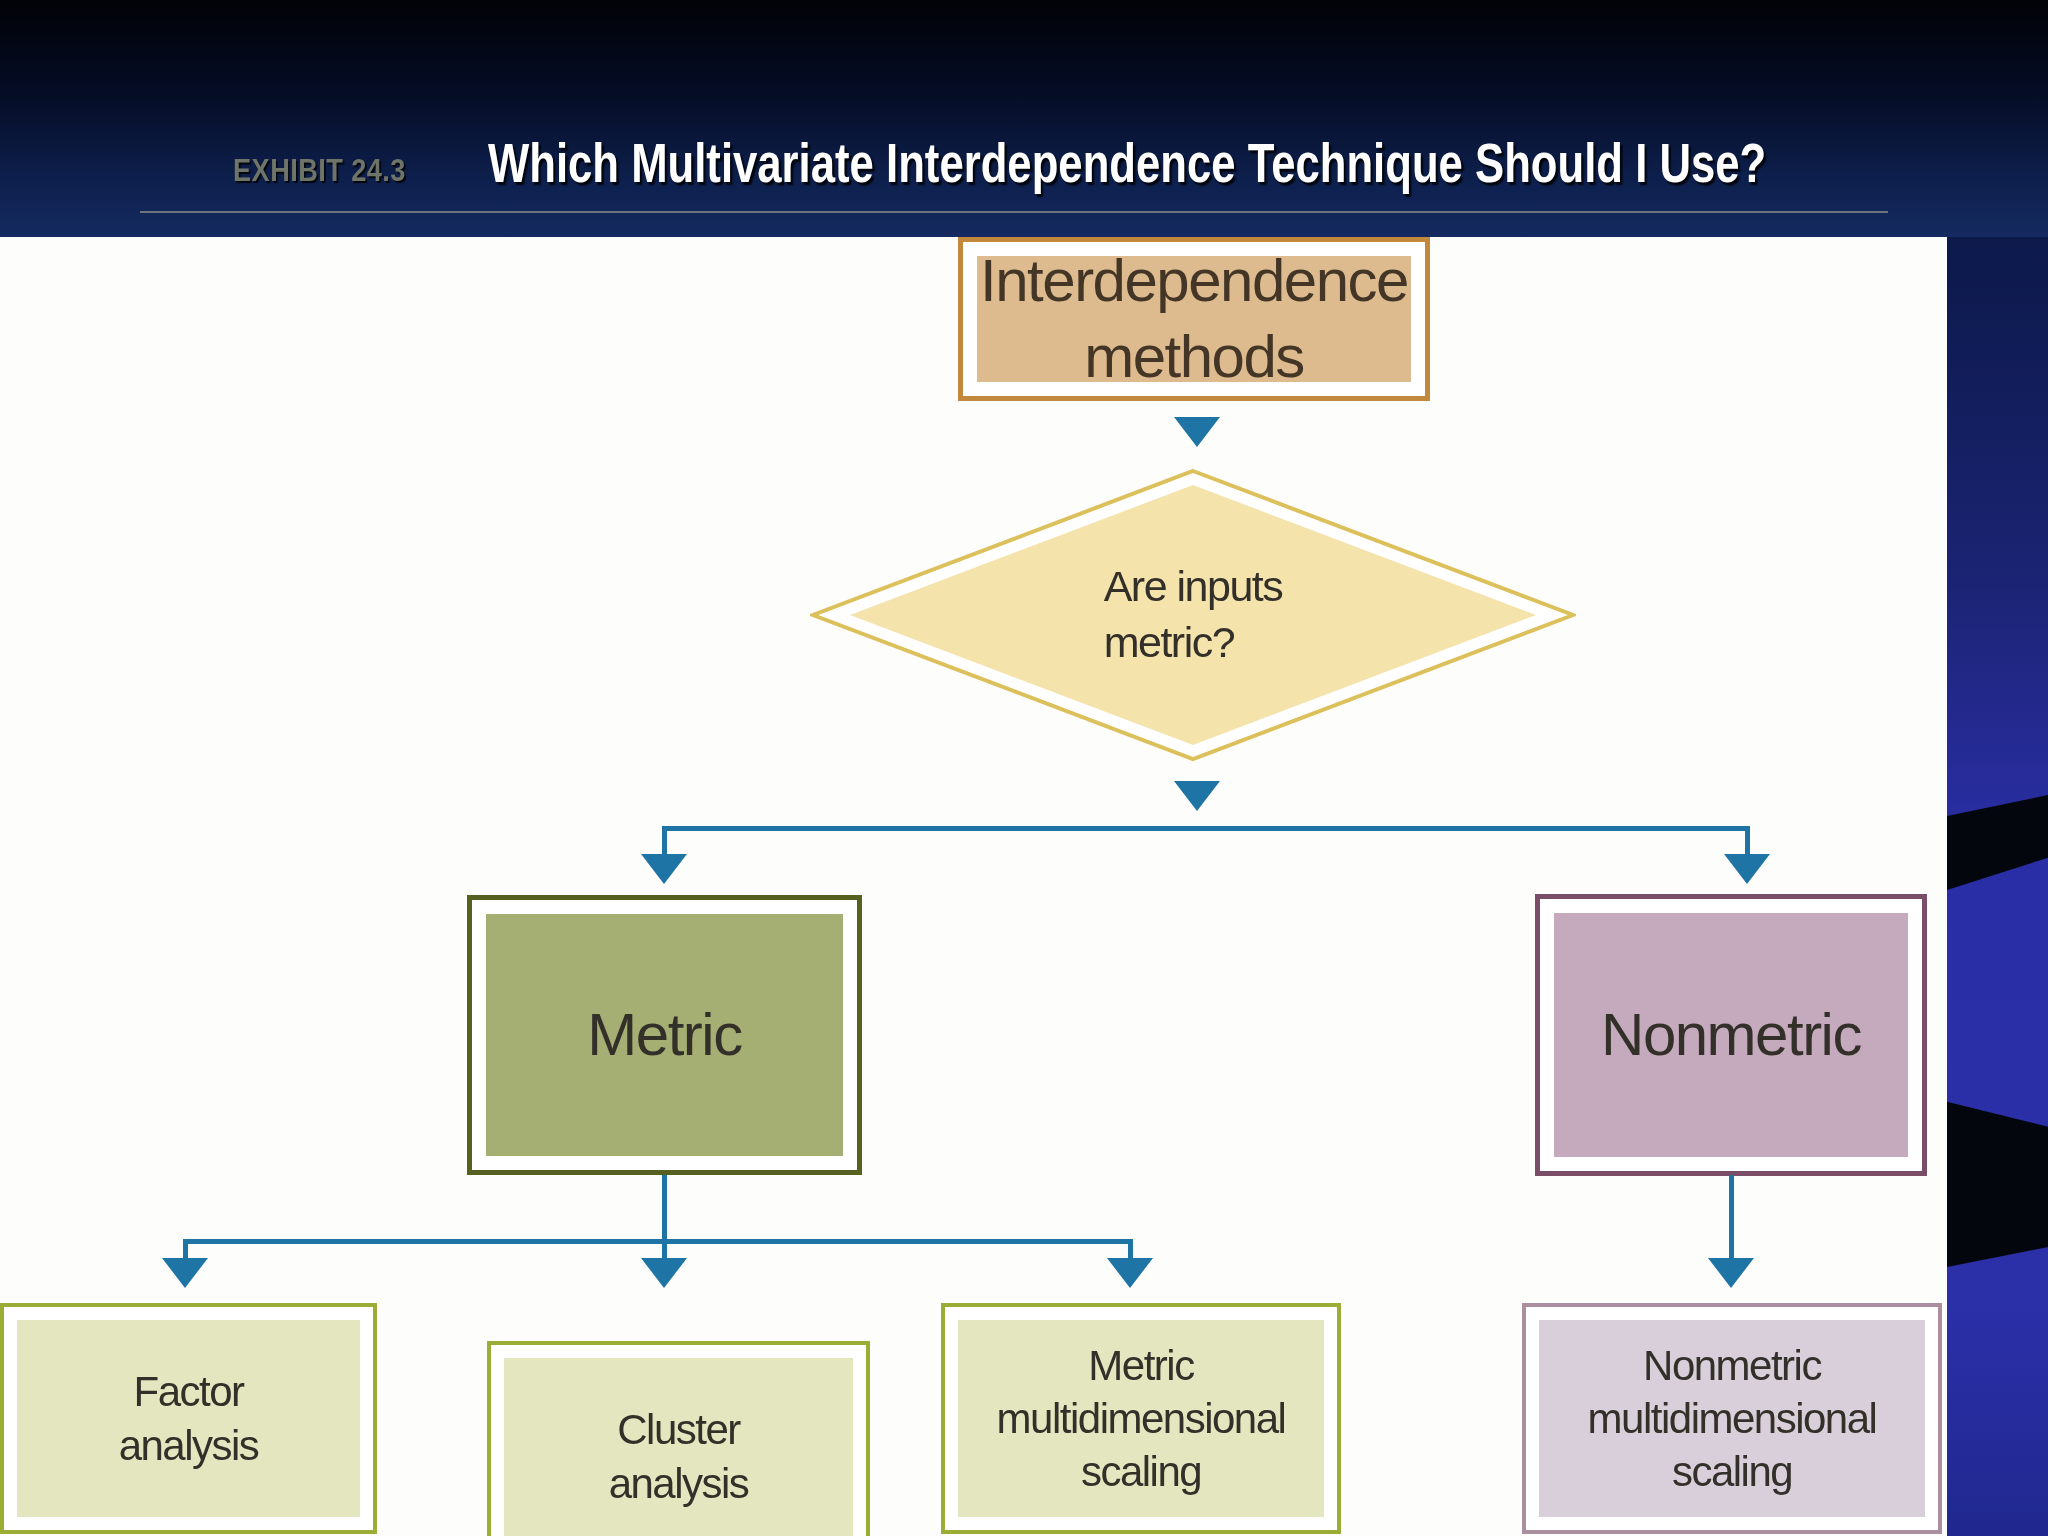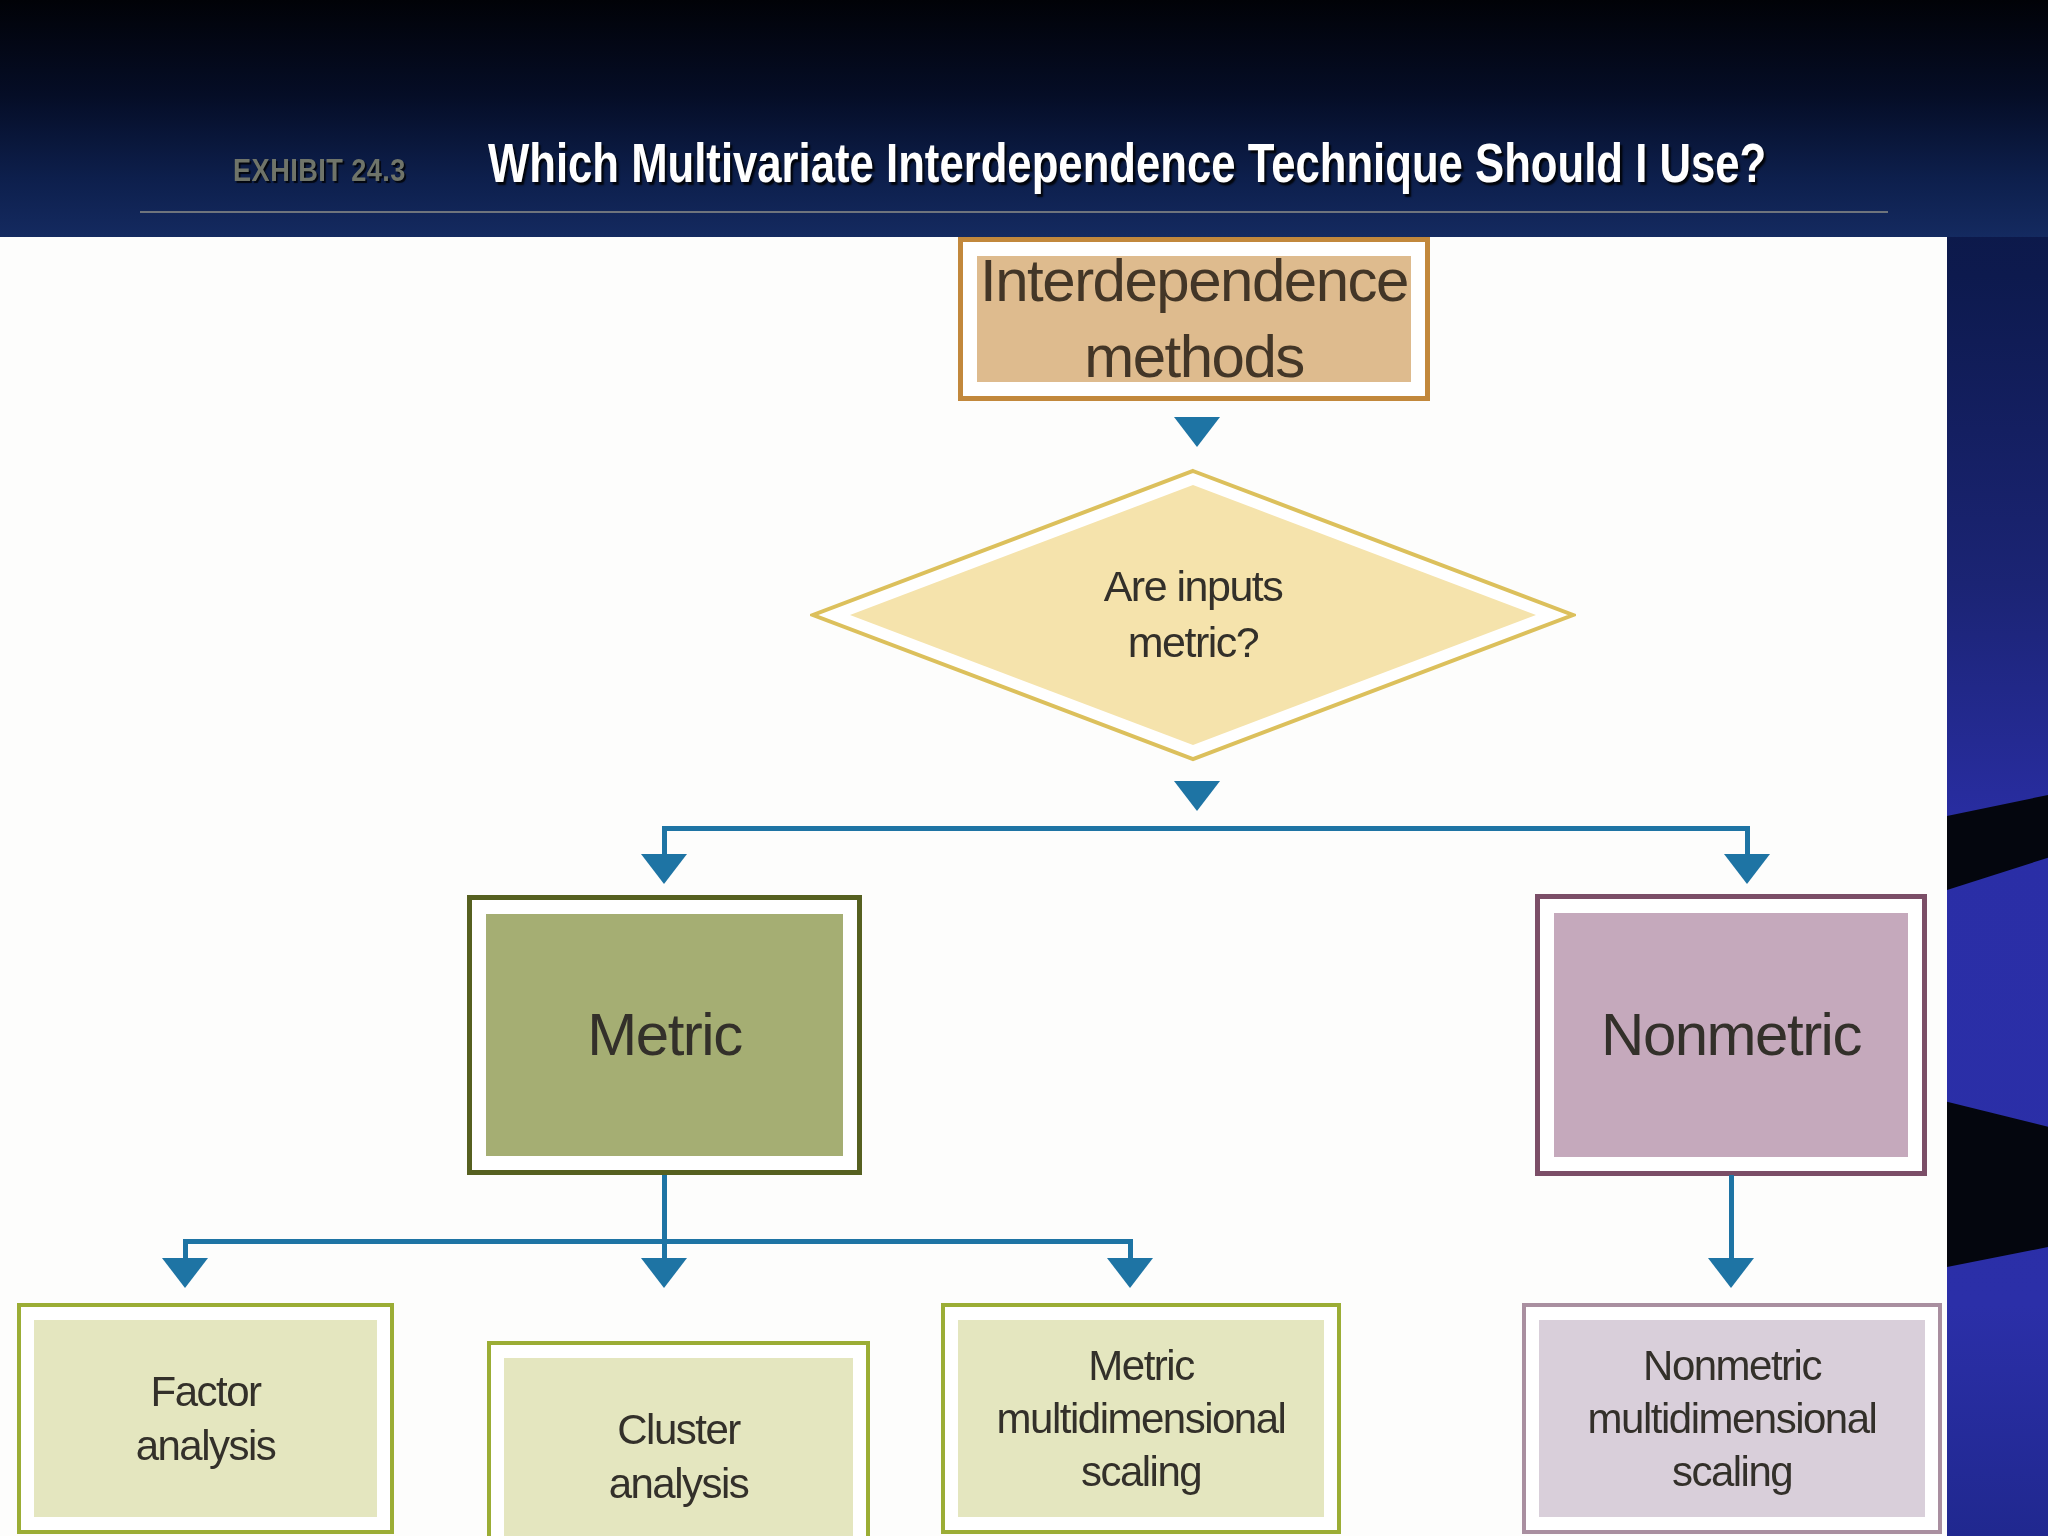--- a/index.html
+++ b/index.html
@@ -37,32 +37,32 @@
   .n-metric{left:467px;top:658px;width:395px;height:280px;border:5px solid var(--metric-border,#566020);}
   .n-metric .node-fill{background:var(--metric-fill,#a5ae73);}
   .n-nonmetric{left:1535px;top:657px;width:392px;height:282px;border:5px solid var(--nonmetric-border,#7b4e67);}
   .n-nonmetric .node-fill{background:var(--nonmetric-fill,#c5a9bc);}
   .leaf{top:1066px;height:231px;}
   .leaf .node-fill{font-size:42px;margin:13px;}
   .leaf-green{border:4px solid var(--leaf-green-border,#9bad35);}
   .leaf-green .node-fill{background:var(--leaf-green-fill,#e4e6bf);}
   .leaf-purple{border:4px solid var(--leaf-purple-border,#a98fa0);}
   .leaf-purple .node-fill{background:var(--leaf-purple-fill,#d9cfda);}
-  .n-factor{left:17px;width:377px;}
+  .n-factor{left:0;width:377px;}
   .n-cluster{left:487px;width:383px;margin-top:38px;}
   .n-mmds{left:941px;width:400px;}
   .n-nmds{left:1522px;width:420px;}
 
   
   .diamond-wrap{position:absolute;left:810px;top:231px;width:766px;height:294px;}
   .diamond-wrap svg{position:absolute;left:0;top:0;}
   .diamond-outer{fill:#fff;stroke:var(--decision-border,#dcc05c);stroke-width:4;}
   .diamond-inner{fill:var(--decision-fill,#f5e3ac);}
   .diamond-label{position:absolute;left:0;top:0;width:100%;height:100%;display:flex;
-                 align-items:center;justify-content:center;text-align:center;
+                 align-items:center;justify-content:center;
                  white-space:pre-line;color:#33302a;font-size:43px;line-height:1.3;
                  letter-spacing:-1.5px;}
 
   
   .cline{position:absolute;background:var(--arrow,#1e74a4);}
   .arrow-down{position:absolute;width:0;height:0;
               border-left:23px solid transparent;border-right:23px solid transparent;
               border-top:30px solid var(--arrow,#1e74a4);}
 </style>
 </head>

